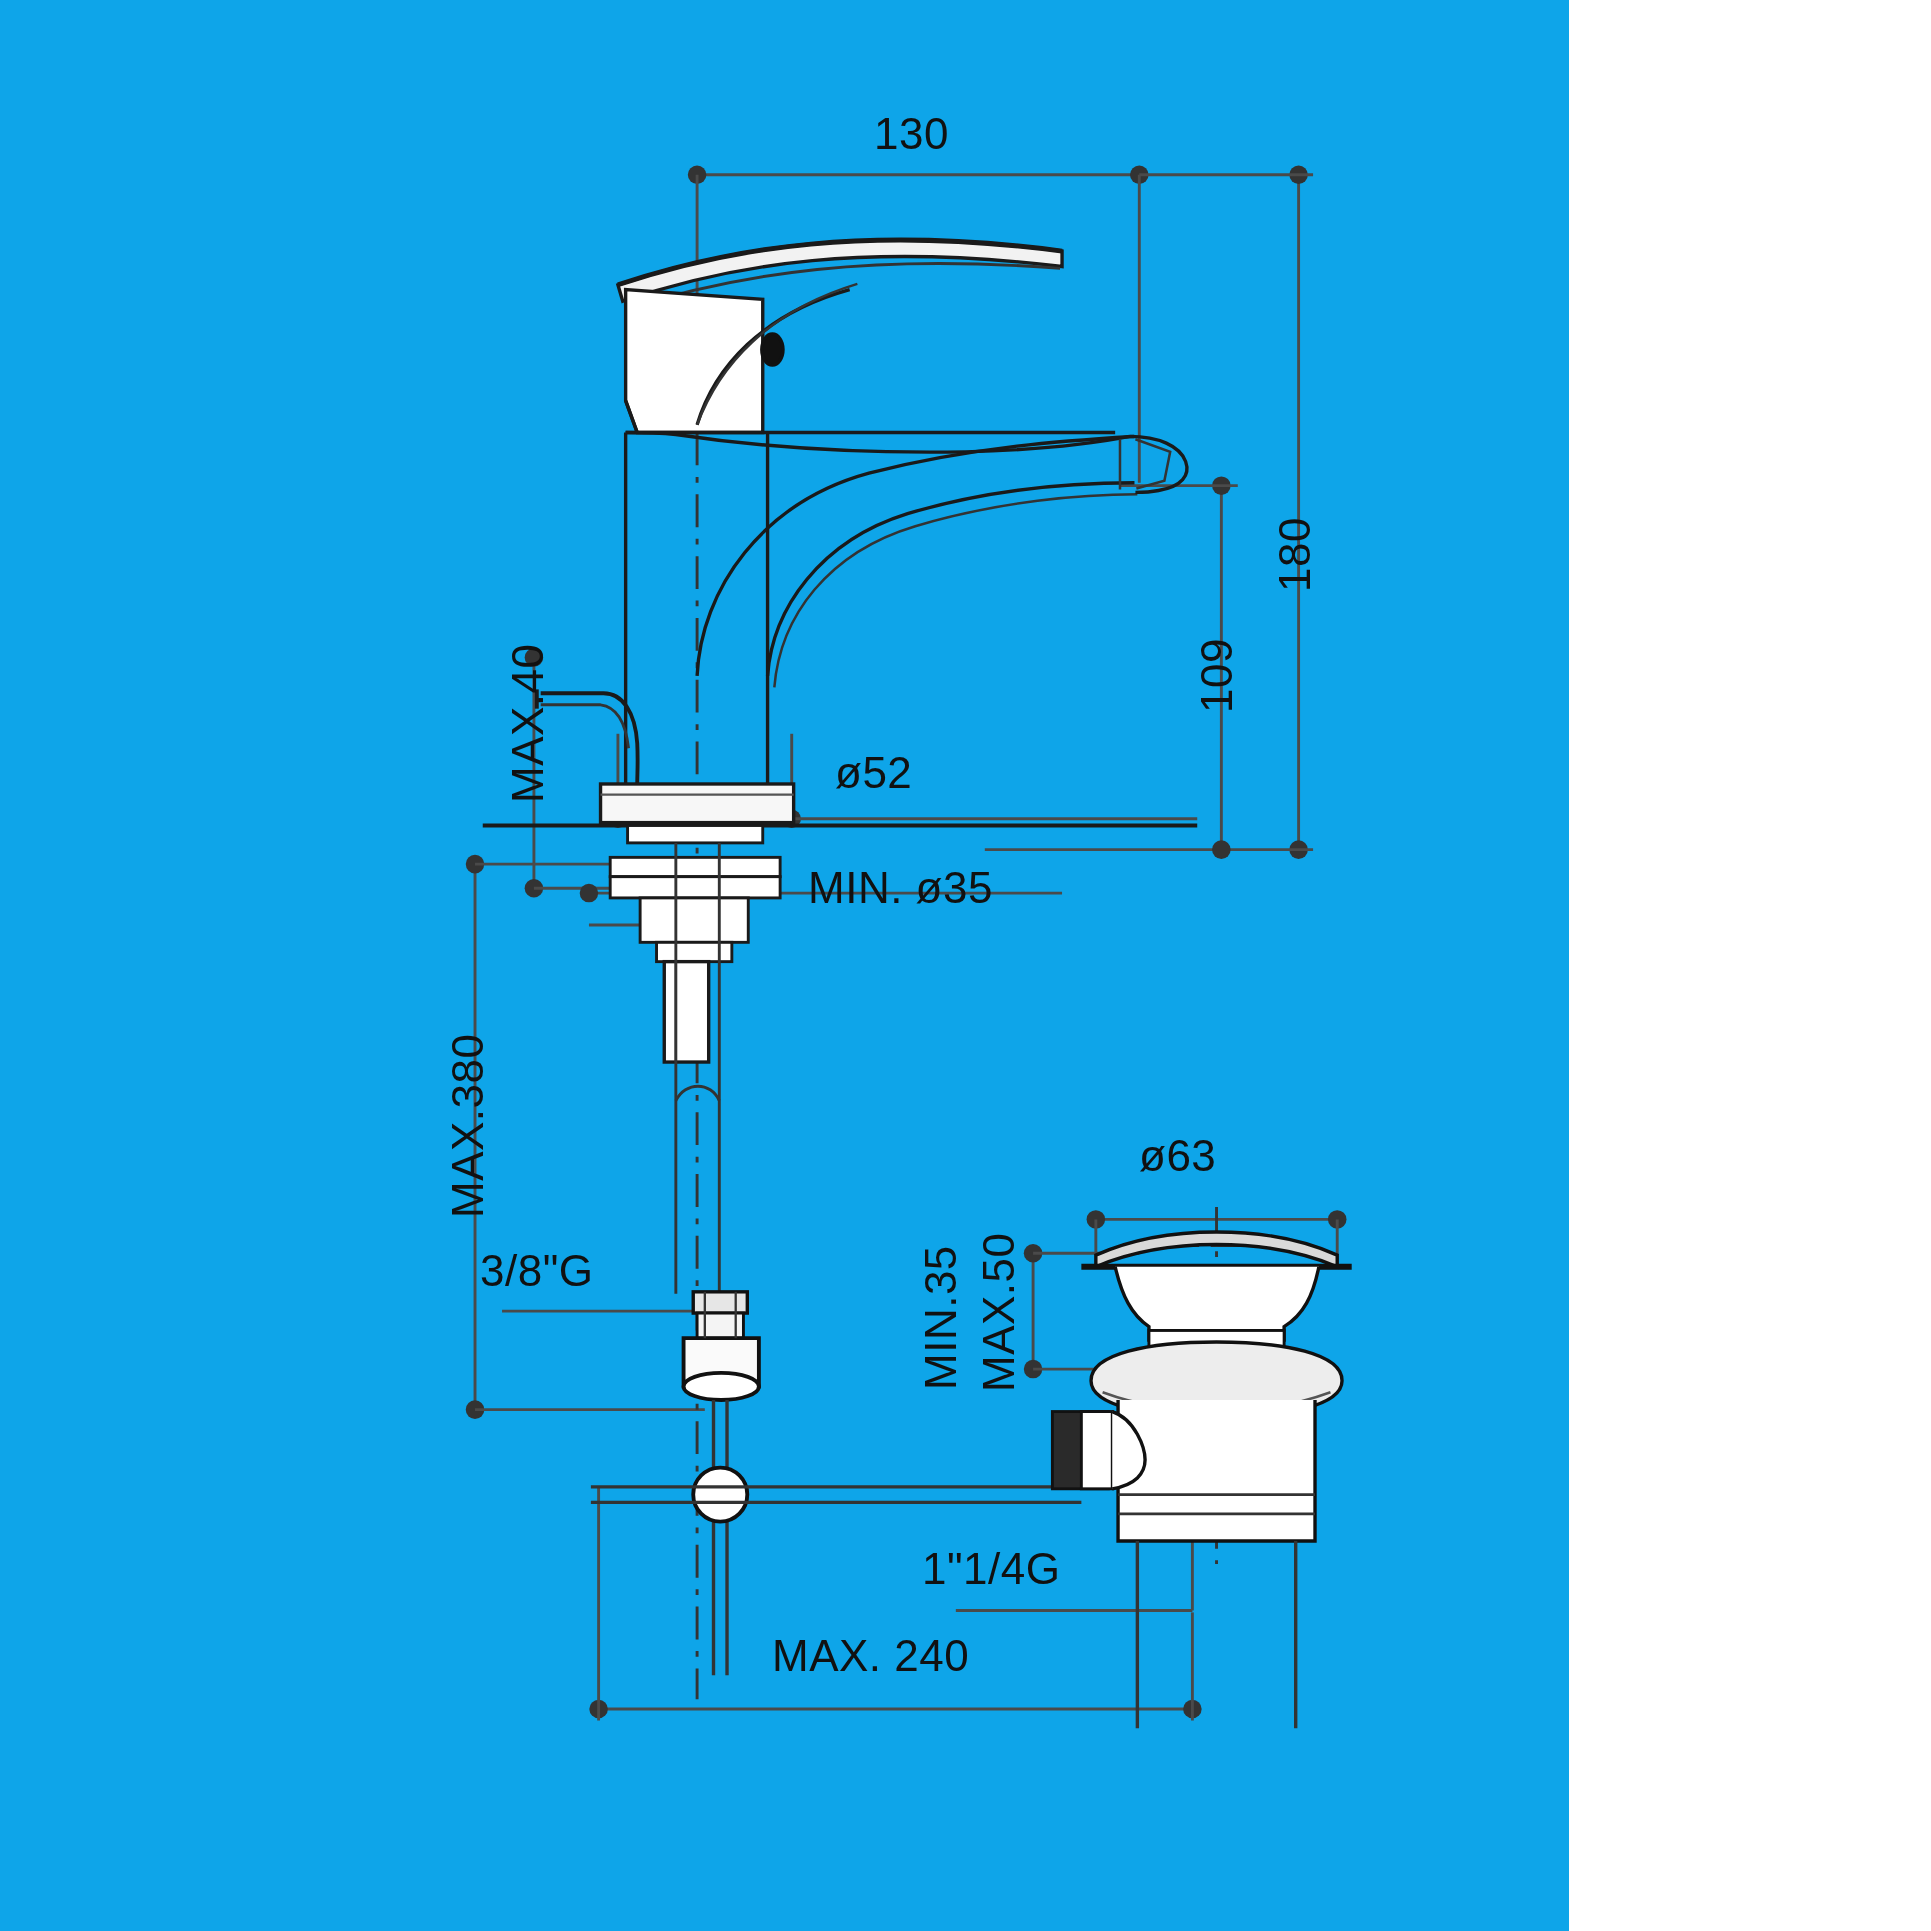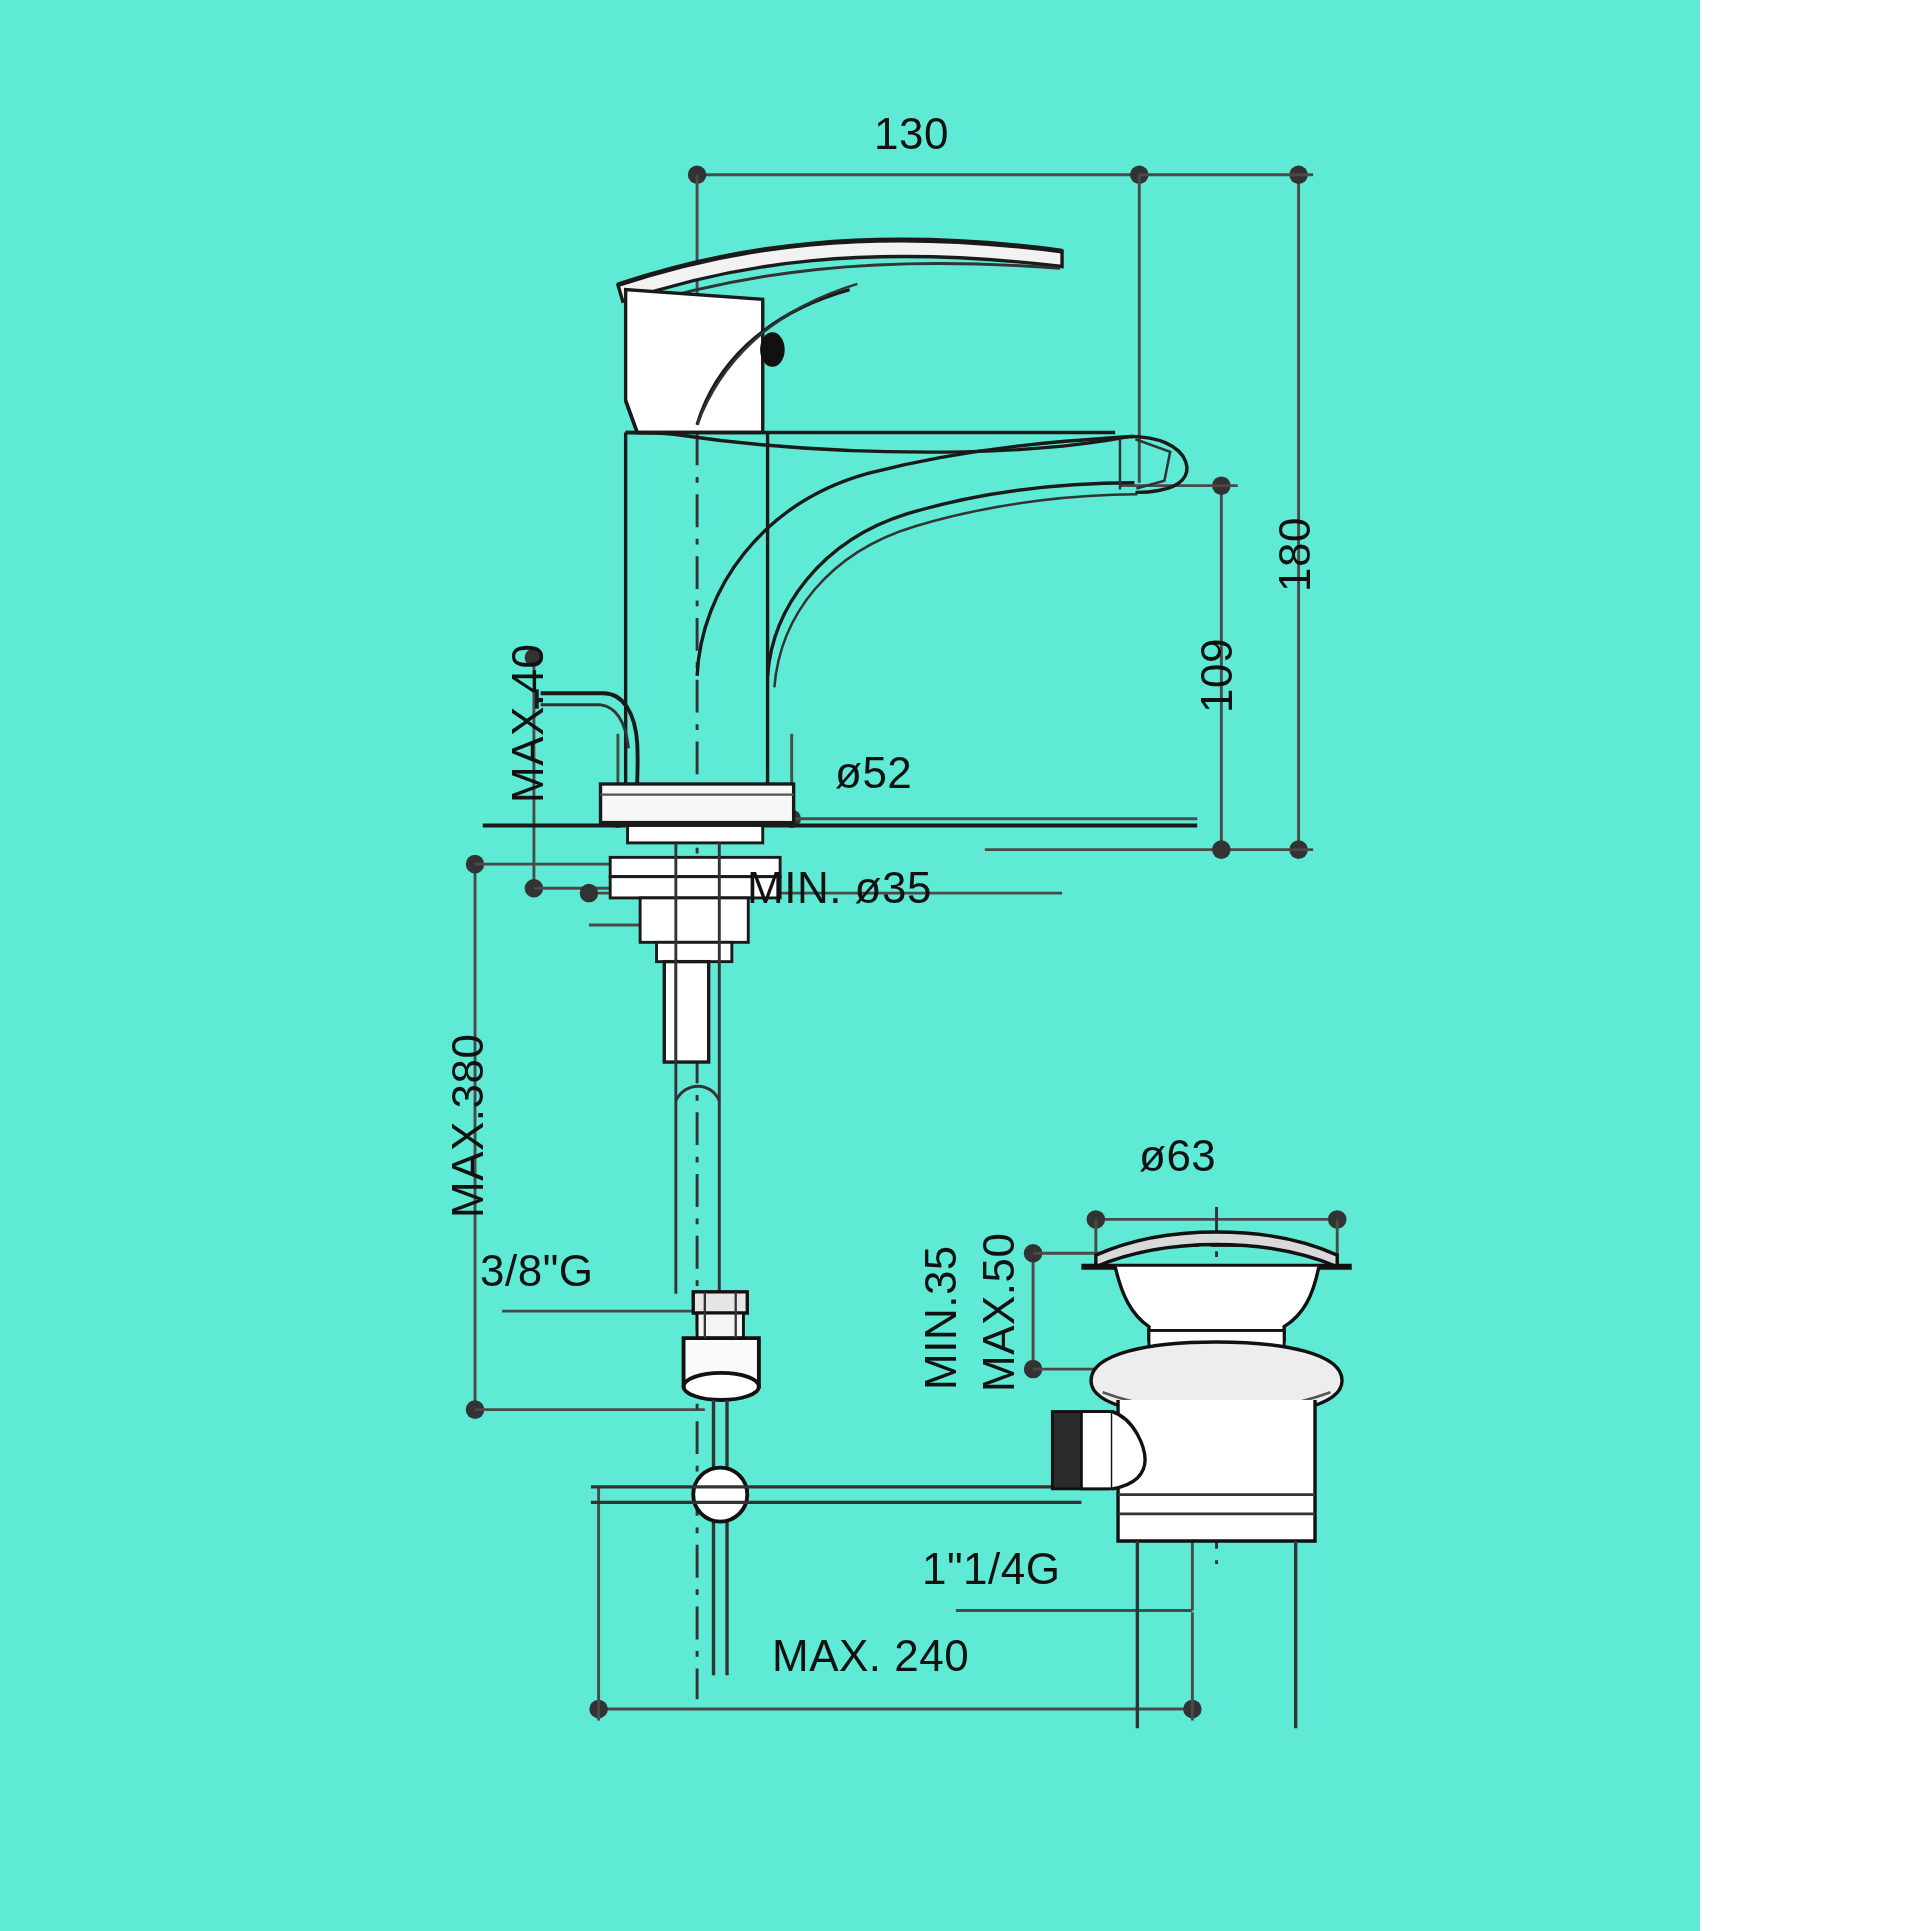--- a/index.html
+++ b/index.html
@@ -9,23 +9,23 @@
   }
   body {
     width: 1931px;
     height: 1931px;
     font-family: "Liberation Sans", sans-serif;
     color: #1a1a1a;
     overflow: hidden;
   }
   #sheet {
     position: relative;
-    width: 1700px;
+    width: 1569px;
     height: 1931px;
-    background: #5eead4;
+    background: #0ea5e9;
   }
   #drawing-svg {
     position: absolute;
     left: 0;
     top: 0;
     width: 1931px;
     height: 1931px;
   }
   .dim-label {
     position: absolute;
@@ -245,21 +245,21 @@
   <div class="dim-label" style="left:874px; top:112px;">130</div>
 
   <div class="dim-label rot90" style="left:1273px; top:592px;">180</div>
 
   <div class="dim-label rot90" style="left:1195px; top:713px;">109</div>
 
   <div class="dim-label rot90" style="left:506px; top:803px;">MAX.40</div>
 
   <div class="dim-label" style="left:835px; top:751px;">ø52</div>
 
-  <div class="dim-label" style="left:747px; top:866px;">MIN. ø35</div>
+  <div class="dim-label" style="left:808px; top:866px;">MIN. ø35</div>
 
   <div class="dim-label rot90" style="left:446px; top:1218px;">MAX.380</div>
 
   <div class="dim-label" style="left:480px; top:1249px;">3/8"G</div>
 
   <div class="dim-label" style="left:1139px; top:1134px;">ø63</div>
 
   <div class="dim-label rot90" style="left:919px; top:1390px;">MIN.35</div>
 
   <div class="dim-label rot90" style="left:977px; top:1392px;">MAX.50</div>

